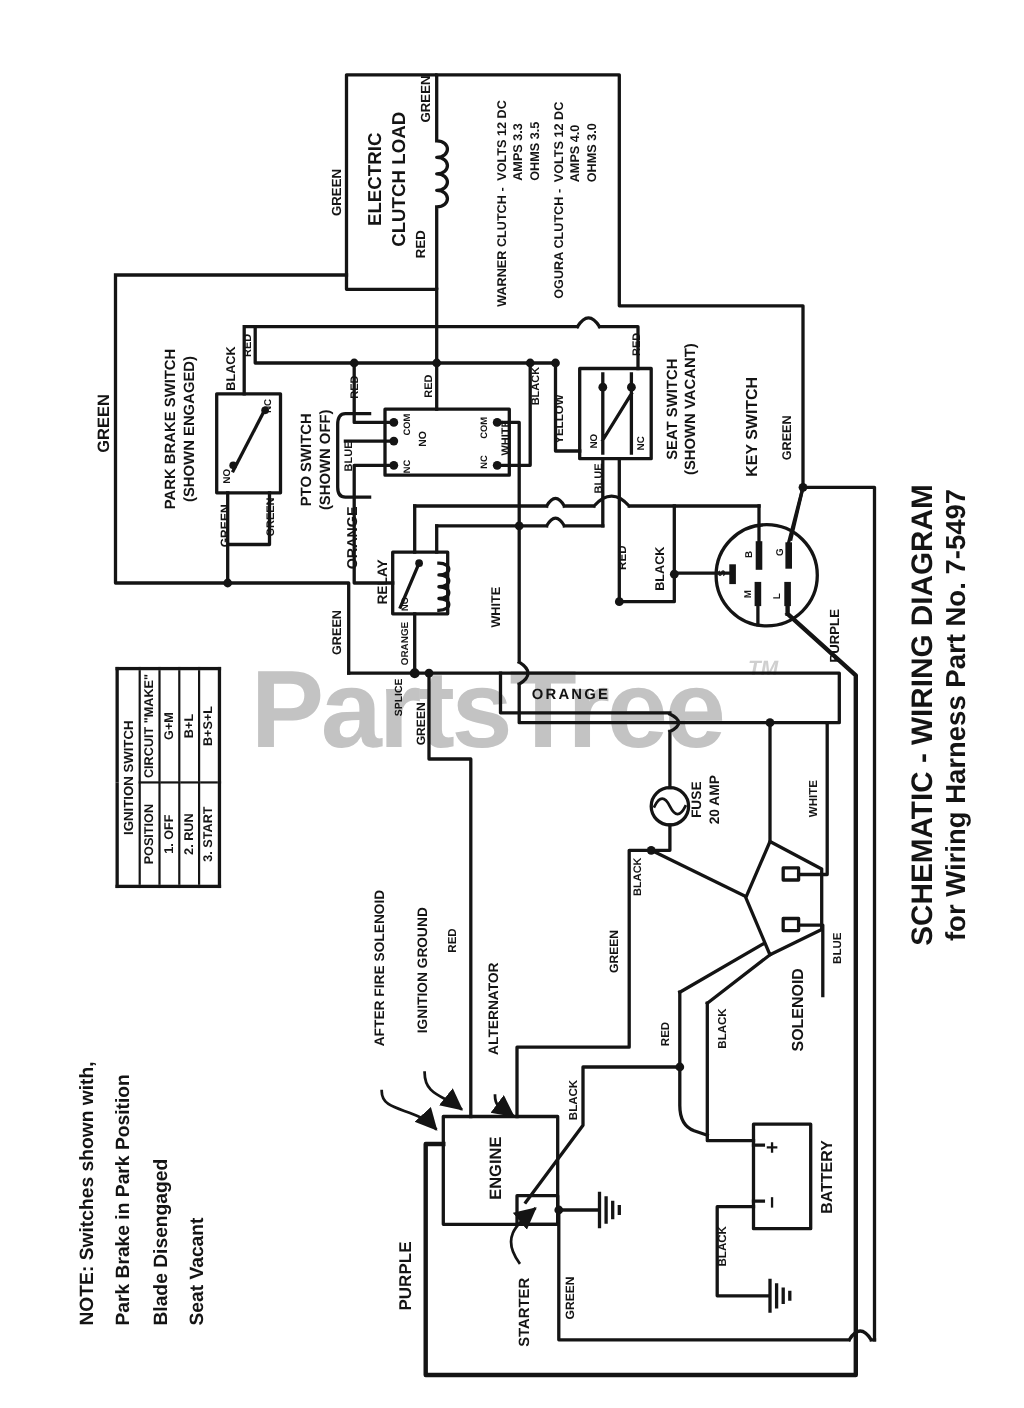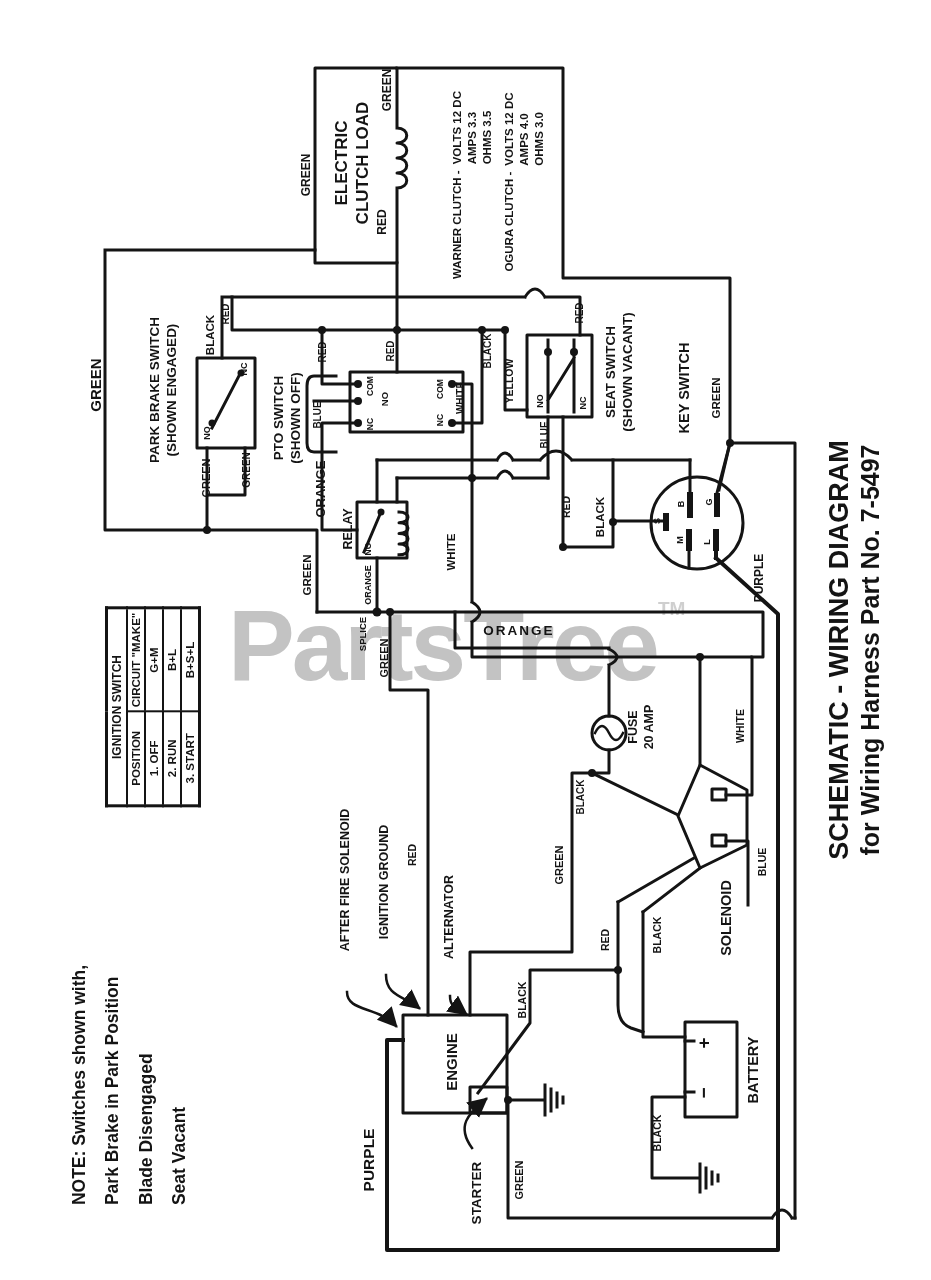--- a/index.html
+++ b/index.html
@@ -10,21 +10,21 @@
       transform:translate(-50%,-50%) rotate(-90deg);line-height:1;}
   .hl{position:absolute;font-weight:bold;white-space:nowrap;color:#141414;
       transform:translate(-50%,-50%);line-height:1;}
   .vblock{position:absolute;font-weight:bold;color:#141414;
       transform:translate(-50%,-50%) rotate(-90deg);text-align:center;line-height:1.25;}
   .vblock span{display:block;white-space:nowrap;}
   .spec{display:flex;gap:6px;text-align:left;align-items:flex-start;}
   .spec .speccol span{display:block;white-space:nowrap;line-height:1.3;}
   .watermark{position:absolute;left:228px;top:588px;font-size:100px;font-weight:bold;
       color:#c3c3c3;letter-spacing:-3px;white-space:nowrap;}
-  .wm-tm{position:absolute;left:658px;top:598px;font-size:19px;font-weight:bold;color:#cfcfcf;}
+  .wm-tm{position:absolute;left:680px;top:598px;font-size:19px;font-weight:bold;color:#cfcfcf;font-style:italic;}
   .tablewrap{position:absolute;left:153px;top:707px;transform:translate(-50%,-50%) rotate(-90deg);}
   table.ign{border-collapse:collapse;border:3px solid #141414;font-weight:bold;}
   table.ign td,table.ign th{border:2.5px solid #141414;font-size:11.5px;padding:2px 3px;
       text-align:center;white-space:nowrap;color:#141414;}
   table.ign th{font-size:12px;}
   .notes{line-height:1.9;font-size:17.5px;text-align:left;}
 </style>
 </head>
 <body>
 

